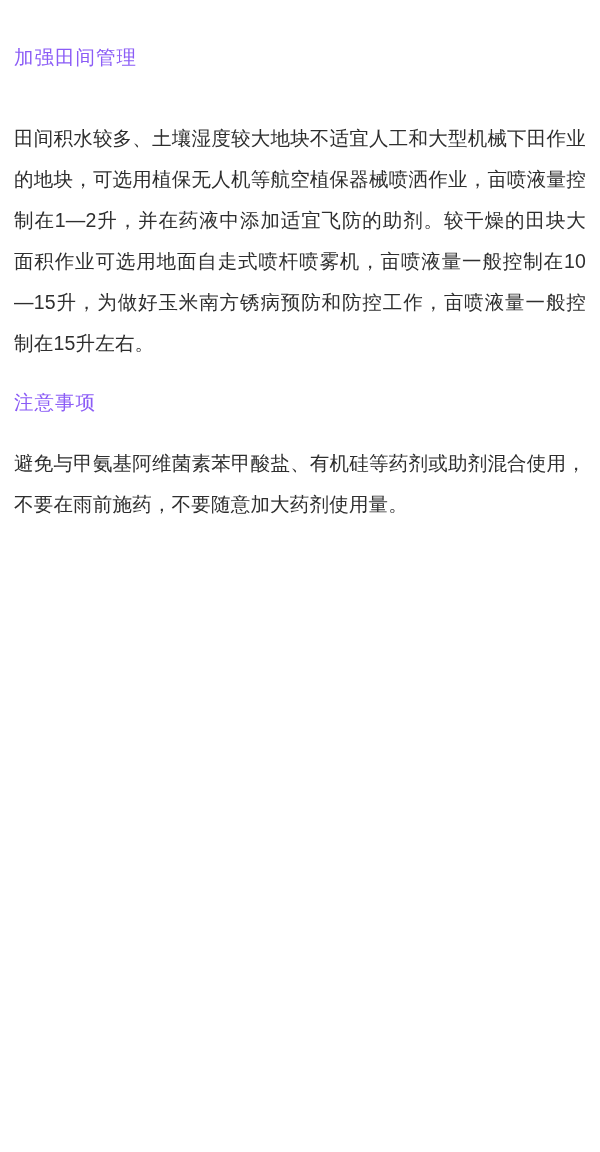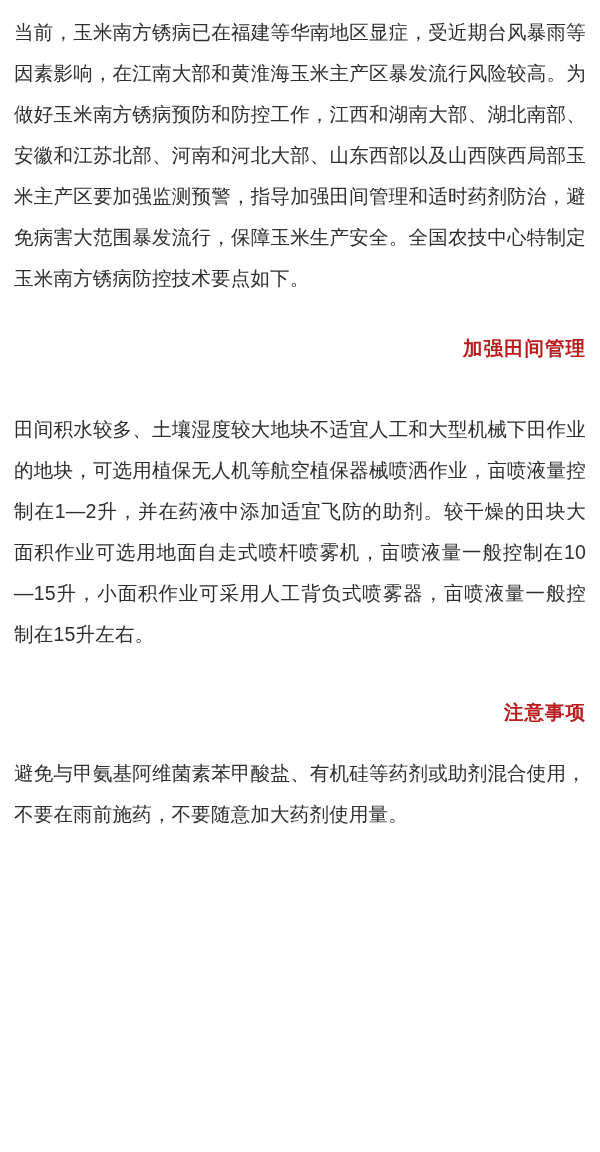--- a/index.html
+++ b/index.html
@@ -24,52 +24,51 @@
     letter-spacing: 0.2px;
     color: #2e2e2e;
     text-align: justify;
     margin: 0 0 6px 0;
     word-break: break-all;
   }
   .para.lead {
     margin-top: 4px;
   }
   .section-heading {
-    text-align: right;
+    text-align: left;
     font-size: 19.5px;
-    font-weight: bold;
-    color: #b91c1c;
+    font-weight: normal;
+    color: #8b5cf6;
     letter-spacing: 1px;
     margin: 34px 0 26px 0;
     line-height: 30px;
   }
   .section-heading.tight-top {
-    margin-top: 42px;
+    margin-top: 23px;
   }
   .block {
     margin-bottom: 4px;
   }
   .spacer-sm { height: 10px; }
 </style>
 </head>
 <body>
 
 <div class="page">
 
-  <p class="para lead">当前，玉米南方锈病已在福建等华南地区显症，受近期台风暴雨等因素影响，在江南大部和黄淮海玉米主产区暴发流行风险较高。为做好玉米南方锈病预防和防控工作，江西和湖南大部、湖北南部、安徽和江苏北部、河南和河北大部、山东西部以及山西陕西局部玉米主产区要加强监测预警，指导加强田间管理和适时药剂防治，避免病害大范围暴发流行，保障玉米生产安全。全国农技中心特制定玉米南方锈病防控技术要点如下。</p>
 
   <div class="block">
     <h2 class="section-heading">加强田间管理</h2>
   </div>
 
   <div class="spacer-sm"></div>
 
   <div class="block">
     <div class="spacer-sm"></div>
-    <p class="para">田间积水较多、土壤湿度较大地块不适宜人工和大型机械下田作业的地块，可选用植保无人机等航空植保器械喷洒作业，亩喷液量控制在1—2升，并在药液中添加适宜飞防的助剂。较干燥的田块大面积作业可选用地面自走式喷杆喷雾机，亩喷液量一般控制在10—15升，小面积作业可采用人工背负式喷雾器，亩喷液量一般控制在15升左右。</p>
+    <p class="para">田间积水较多、土壤湿度较大地块不适宜人工和大型机械下田作业的地块，可选用植保无人机等航空植保器械喷洒作业，亩喷液量控制在1—2升，并在药液中添加适宜飞防的助剂。较干燥的田块大面积作业可选用地面自走式喷杆喷雾机，亩喷液量一般控制在10—15升，为做好玉米南方锈病预防和防控工作，亩喷液量一般控制在15升左右。</p>
   </div>
 
   <div class="block">
     <h2 class="section-heading tight-top">注意事项</h2>
     <p class="para">避免与甲氨基阿维菌素苯甲酸盐、有机硅等药剂或助剂混合使用，不要在雨前施药，不要随意加大药剂使用量。</p>
   </div>
 
 </div>
 
 </body></html>

